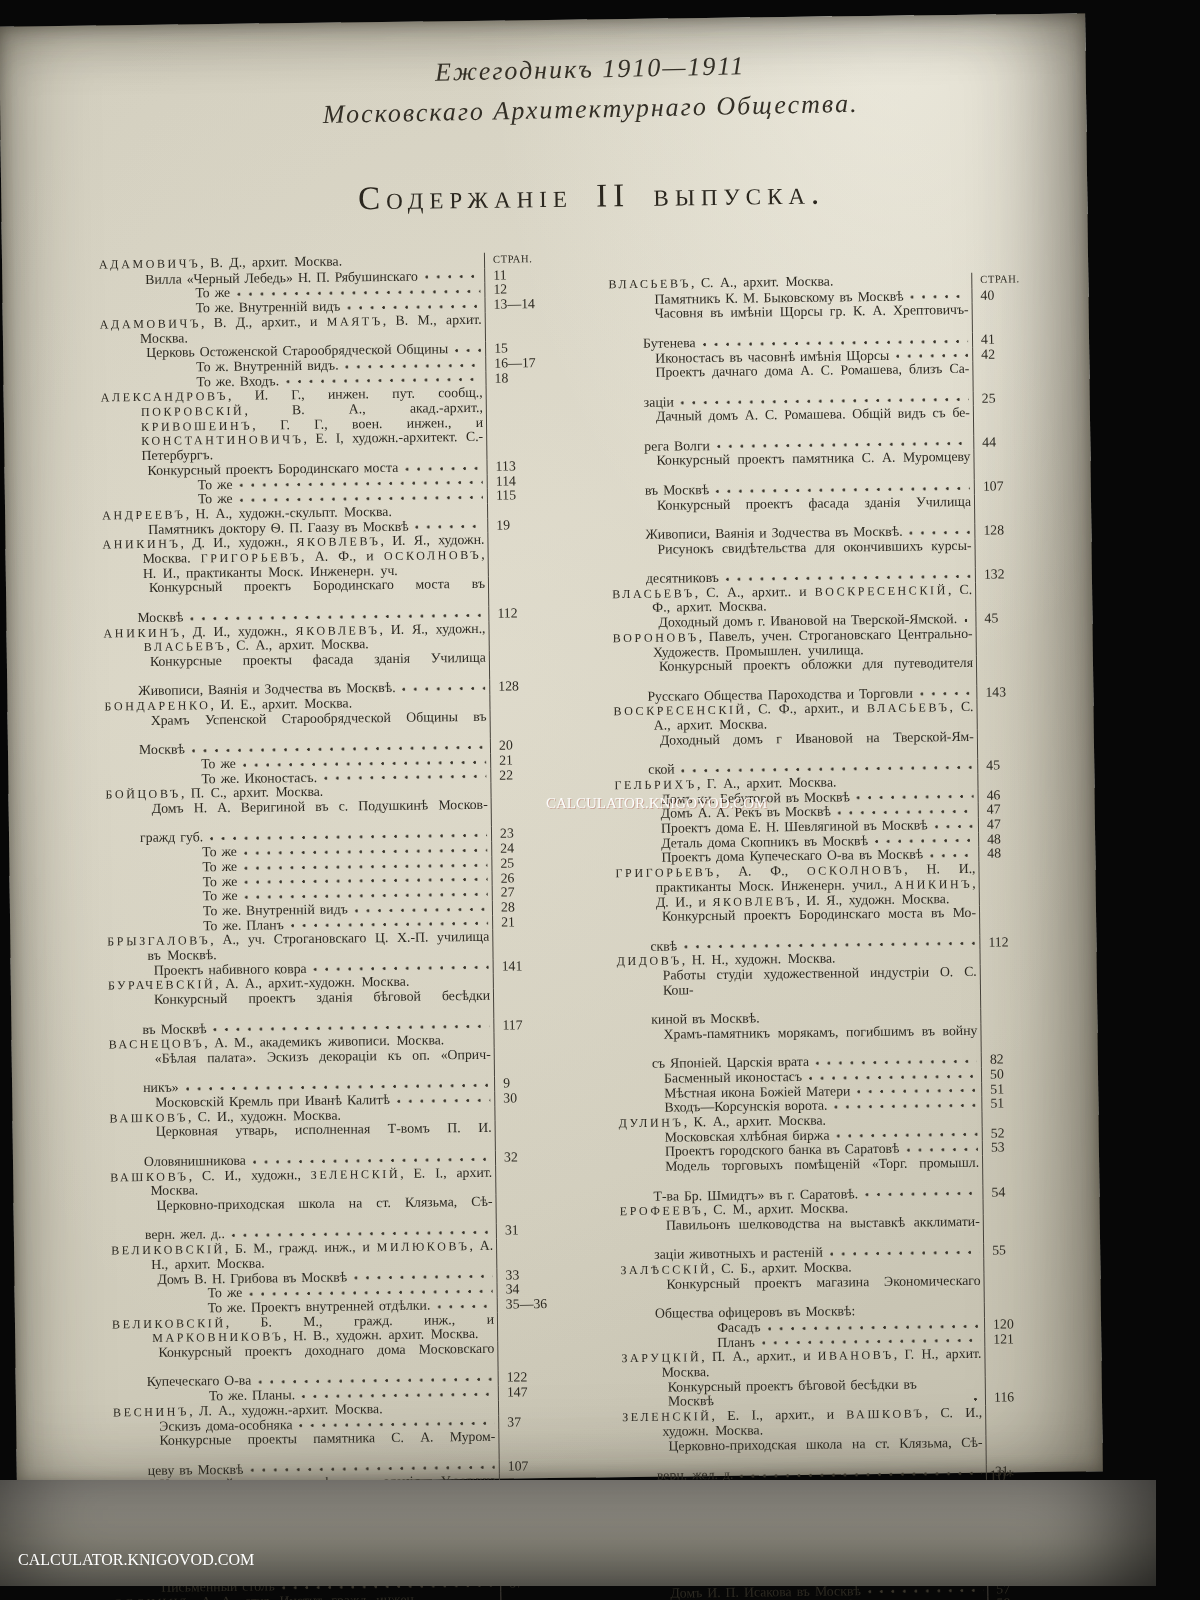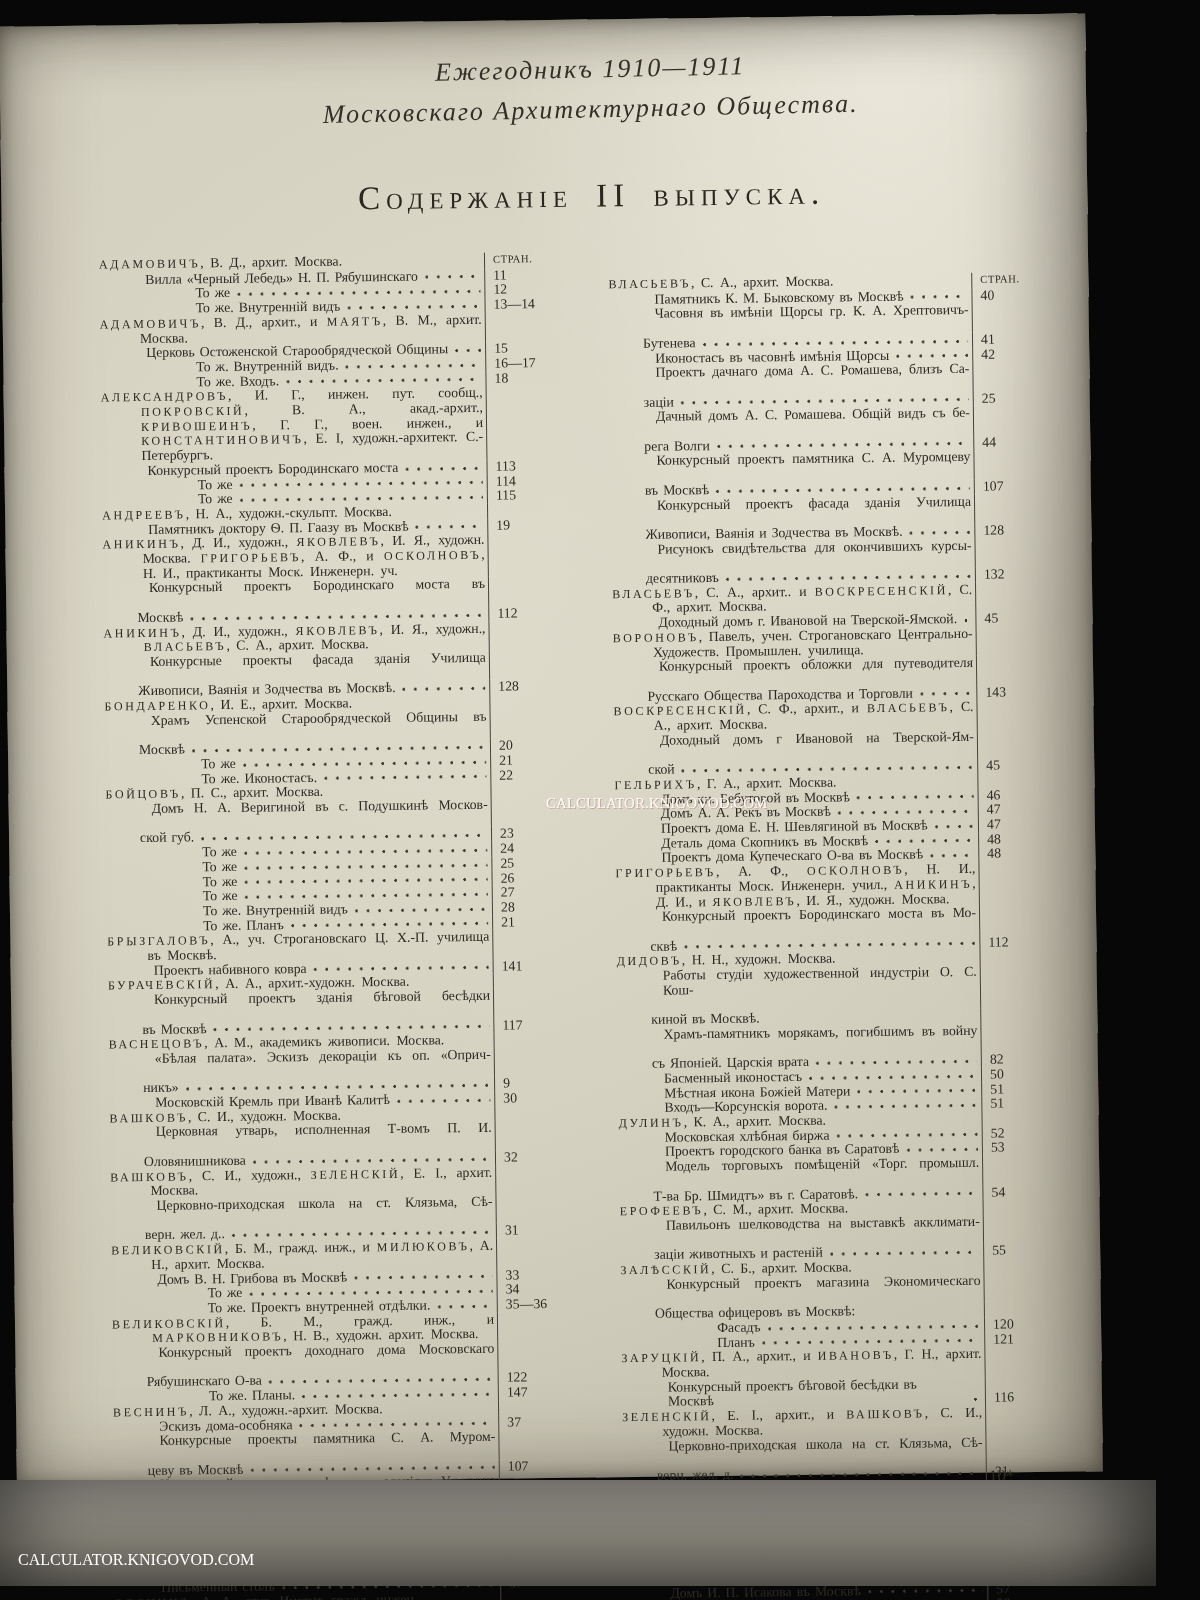--- a/index.html
+++ b/index.html
@@ -223,21 +223,21 @@
       <div class="t-row">
         <div class="t-text author"><span class="sp">Бойцовъ</span><span>, П. С., архит. Москва.</span></div>
         <div class="t-num"></div>
       </div>
       <div class="t-row">
         <div class="t-text ind1 fill">Домъ Н. А. Веригиной въ с. Подушкинѣ Москов-</div>
         <div class="t-num"></div>
       </div>
       <div class="t-row">
         <div class="t-text cont flexline">
-          <span class="wl">ской губ.</span>
+          <span class="wl">гражд губ.</span>
           <span class="dots"></span>
         </div>
         <div class="t-num">23</div>
       </div>
       <div class="t-row">
         <div class="t-text ind2 flexline">
           <span class="wl">То же</span>
           <span class="dots"></span>
         </div>
         <div class="t-num">24</div>
@@ -383,21 +383,21 @@
       <div class="t-row">
         <div class="t-text author"><span class="sp">Великовскій</span><span>, Б. М., гражд. инж., и </span><span class="sp">Марковниковъ</span><span>, Н. В., художн. архит. Москва.</span></div>
         <div class="t-num"></div>
       </div>
       <div class="t-row">
         <div class="t-text ind1 fill">Конкурсный проектъ доходнаго дома Московскаго</div>
         <div class="t-num"></div>
       </div>
       <div class="t-row">
         <div class="t-text cont flexline">
-          <span class="wl">Рябушинскаго О-ва</span>
+          <span class="wl">Купеческаго О-ва</span>
           <span class="dots"></span>
         </div>
         <div class="t-num">122</div>
       </div>
       <div class="t-row">
         <div class="t-text ind2 flexline">
           <span class="wl">То же. Планы.</span>
           <span class="dots"></span>
         </div>
         <div class="t-num">147</div>

